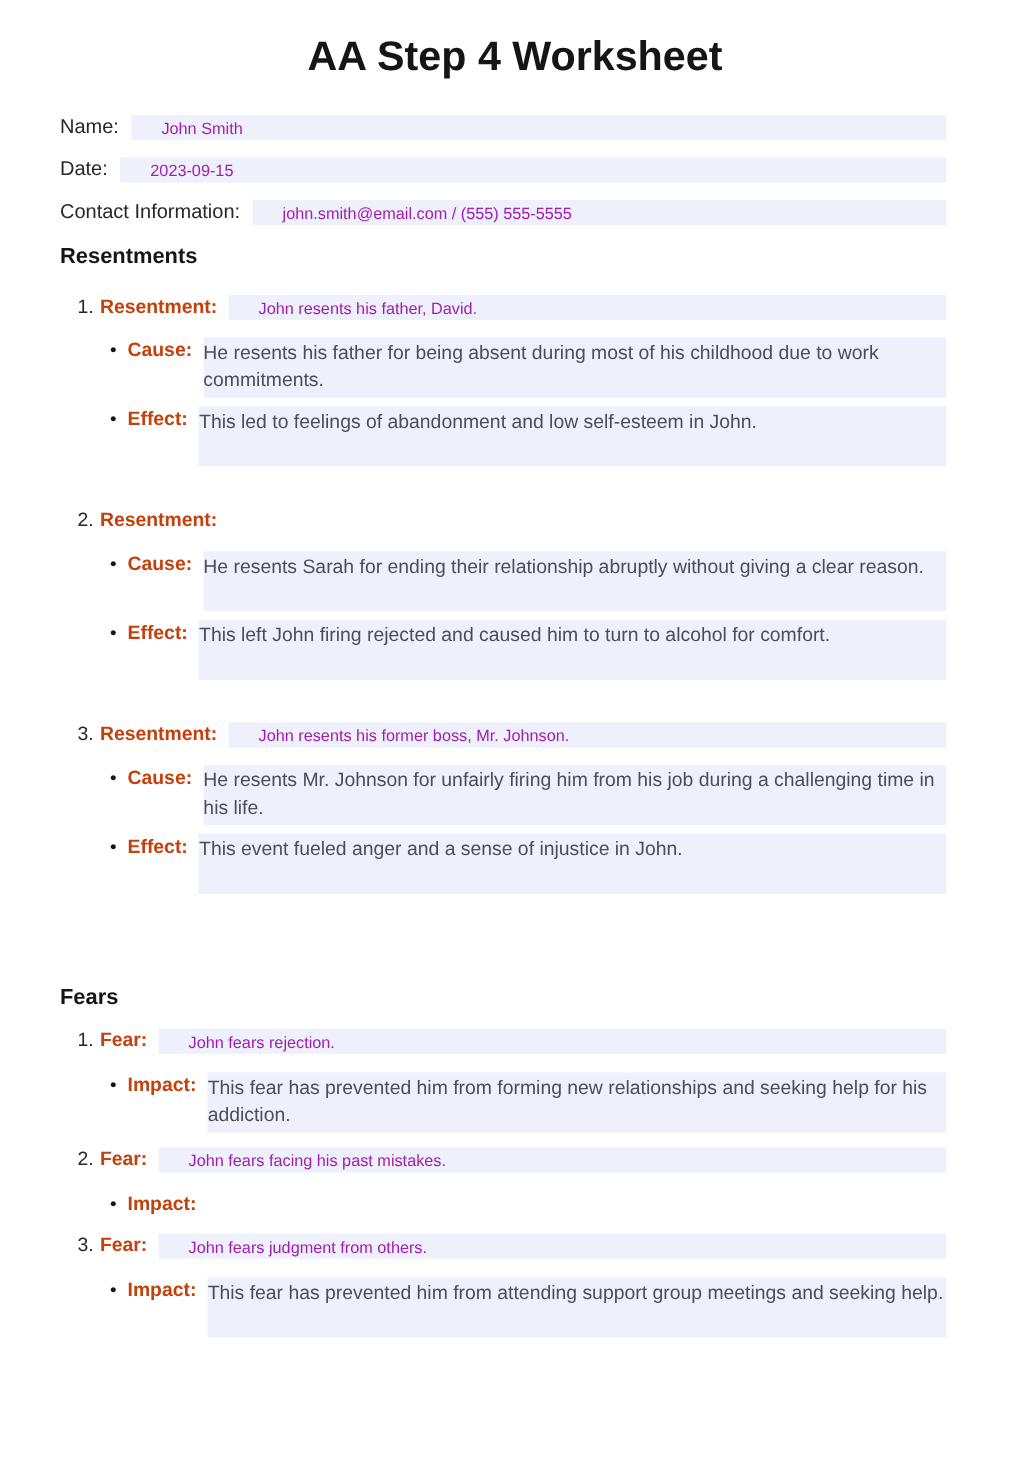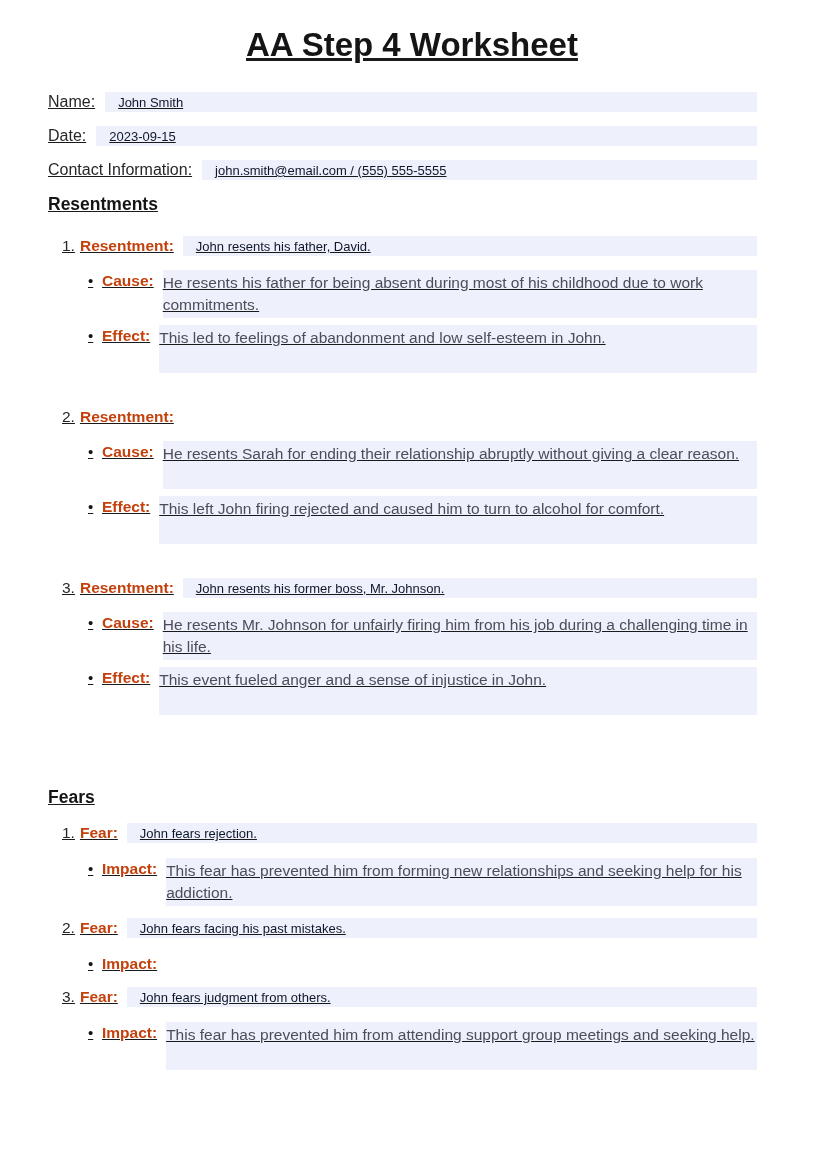--- a/index.html
+++ b/index.html
@@ -7,21 +7,21 @@
     --field-text:#4b4e57;
     --label-text:#1a1a1d;
   }
   *{ box-sizing:border-box; }
   html,body{ margin:0; padding:0; background:#ffffff; }
   body{
     width:824px;
     font-family:"Liberation Sans","DejaVu Sans",sans-serif;
     color:var(--label-text);
   }
-  .page{ padding:26px 0 50px;text-decoration:underline; }
+  .page{ padding:26px 0 50px; }
 
   .title{
     font-size:33px;
     font-weight:700;
     text-align:center;
     margin:0 0 28px;
     color:#151517;
     line-height:1.15;
   }
 
@@ -44,22 +44,22 @@
     font-size:16px;
     color:#27272b;
     margin-right:10px;
     white-space:nowrap;
     line-height:20px;
   }
   .ifield{
     flex:1;
     background:var(--field-bg);
     font-size:13px;
-    color:#0f172a;
-    padding:4px 13px 3px;
+    color:#a21caf;
+    padding:4px 24px 3px;
     line-height:13px;
     min-height:20px;
   }
 
   .num-row{ display:flex; align-items:center; margin:0 0 14px 14px; }
   .num{ font-size:15.5px; color:#27272b; margin-right:5px; line-height:20px; }
   .blabel{
     font-size:15.5px;
     font-weight:700;
     margin-right:9px;

